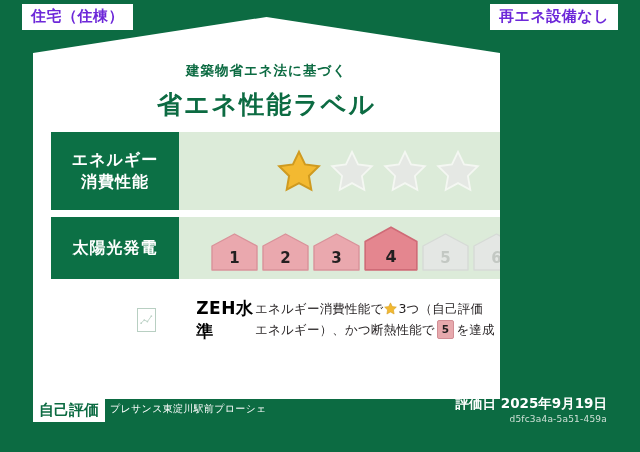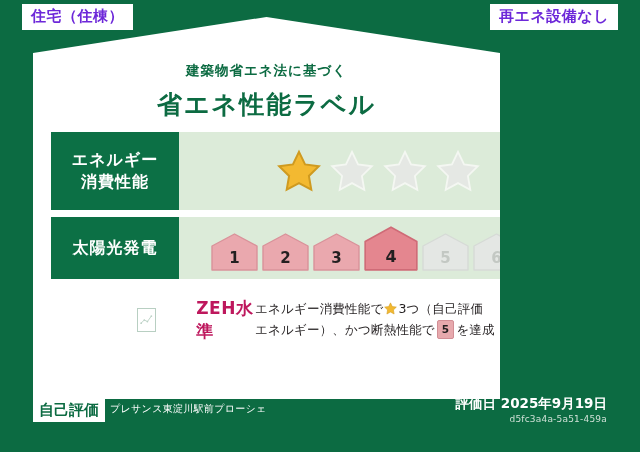--- a/index.html
+++ b/index.html
@@ -65,21 +65,21 @@
     position:absolute;left:0;right:0;bottom:4px;text-align:center;
     font-size:15px;font-weight:bold;color:#231f20;
   }
   .house.off span{color:#c3c8c3;}
   .house.big span{font-size:16px;bottom:5px;}
 
   
   .note{position:absolute;left:18px;top:280px;width:538px;display:flex;align-items:center;}
   .zeh{display:flex;align-items:center;gap:6px;width:118px;flex:0 0 118px;margin-left:86px;}
   .zeh-icon{width:22px;height:22px;border:1px solid #b8cfc2;display:block;}
-  .zeh-text{color:#be185d;font-size:17px;font-weight:bold;letter-spacing:.5px;margin-left:34px;}
+  .zeh-text{color:#000000;font-size:17px;font-weight:bold;letter-spacing:.5px;margin-left:34px;}
   .note-text{font-size:12.5px;color:#231f20;line-height:1.65;letter-spacing:.2px;}
   .inline-star{width:13px;height:13px;vertical-align:-2px;margin:0 1px;}
   .inline-badge{
     display:inline-block;background:#e7a9ad;color:#231f20;
     font-size:10.5px;font-weight:bold;border-radius:2px;
     padding:0 4px;margin:0 2px;vertical-align:1px;border:1px solid #d28e95;
   }
 
   
   .footer{position:absolute;left:0;right:0;bottom:0;height:66px;z-index:5;}

